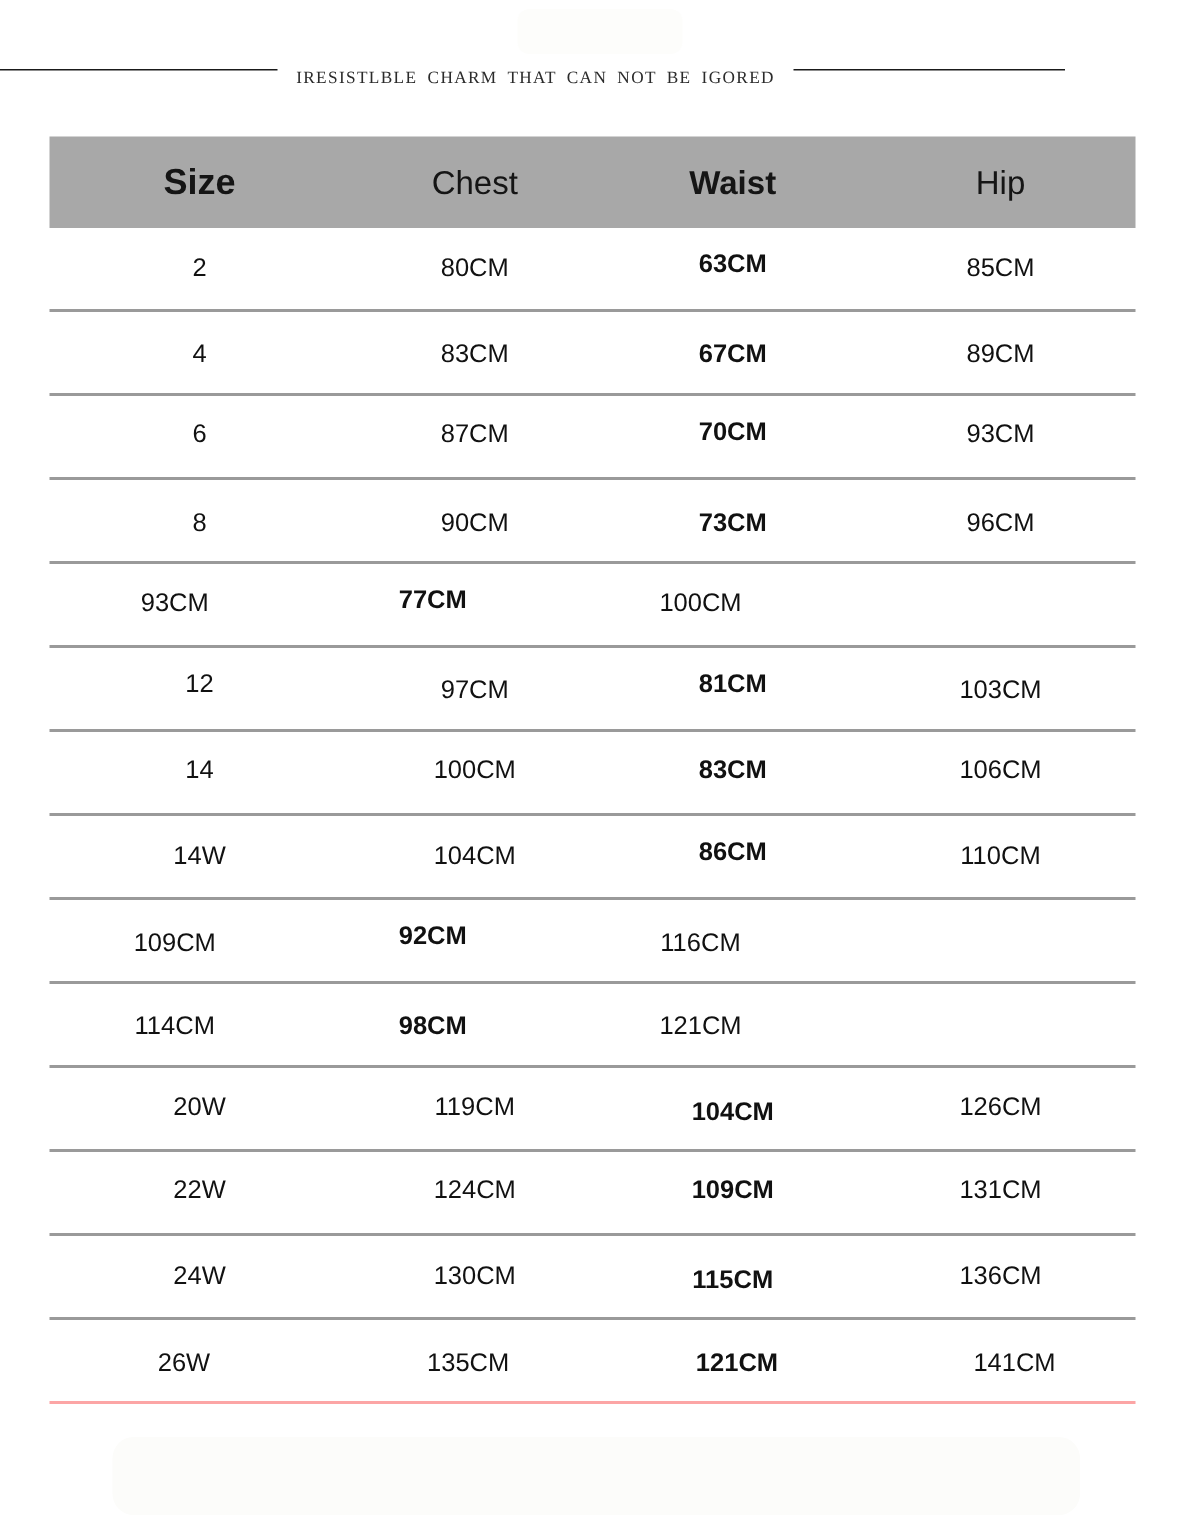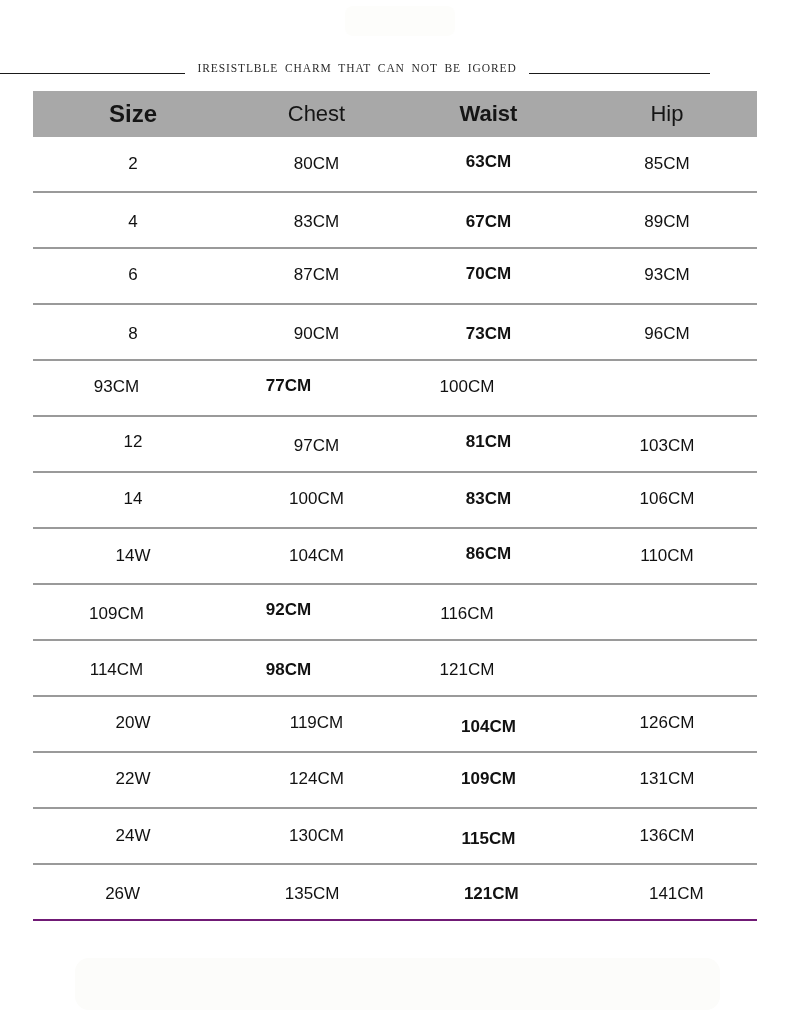--- a/index.html
+++ b/index.html
@@ -39,21 +39,21 @@
   }
 
   
   .tagline-row {
     position: absolute;
     left: 0;
     top: 46px;
     width: 710px;
     height: 28px;
     display: flex;
-    align-items: flex-end;
+    align-items: flex-start;
     justify-content: center;
   }
   .rule {
     height: 1px;
     background: #1a1a1a;
   }
   .rule-left { width: 230px; margin-right: 12px; }
   .rule-right { width: 225px; margin-left: 12px; }
   .tagline-text {
     font-family: "Liberation Serif", serif;
@@ -66,21 +66,21 @@
 
   
   .size-table {
     position: absolute;
     left: 33px;
     top: 91px;
     width: 724px;
   }
 
   .header-band {
-    height: 46px;
+    height: 61px;
     background: #a8a8a8;
     display: flex;
     align-items: center;
   }
   .header-cell {
     font-size: 22px;
     color: #151515;
     text-align: center;
   }
   .header-cell.size-col {
@@ -88,21 +88,21 @@
     font-size: 24px;
   }
 
   .data-row {
     height: 54px;
     display: flex;
     align-items: center;
     border-bottom: 2px solid #9a9a9a;
     background: #ffffff;
   }
-  .data-row:last-child { border-bottom: 2px solid #701a75; gap: 25px; }
+  .data-row:last-child { border-bottom: 2px solid #fca5a5; gap: 25px; }
 
   .cell {
     font-size: 17px;
     color: #111111;
     text-align: center;
     white-space: nowrap;
   }
 
   
   .col-size  { width: 200px; }

